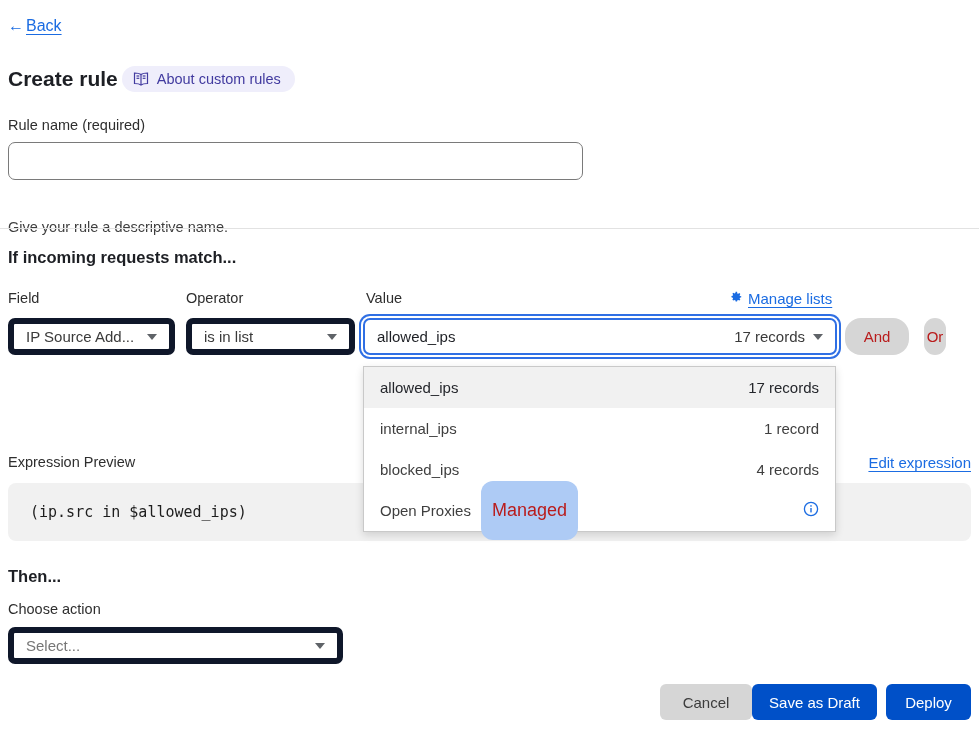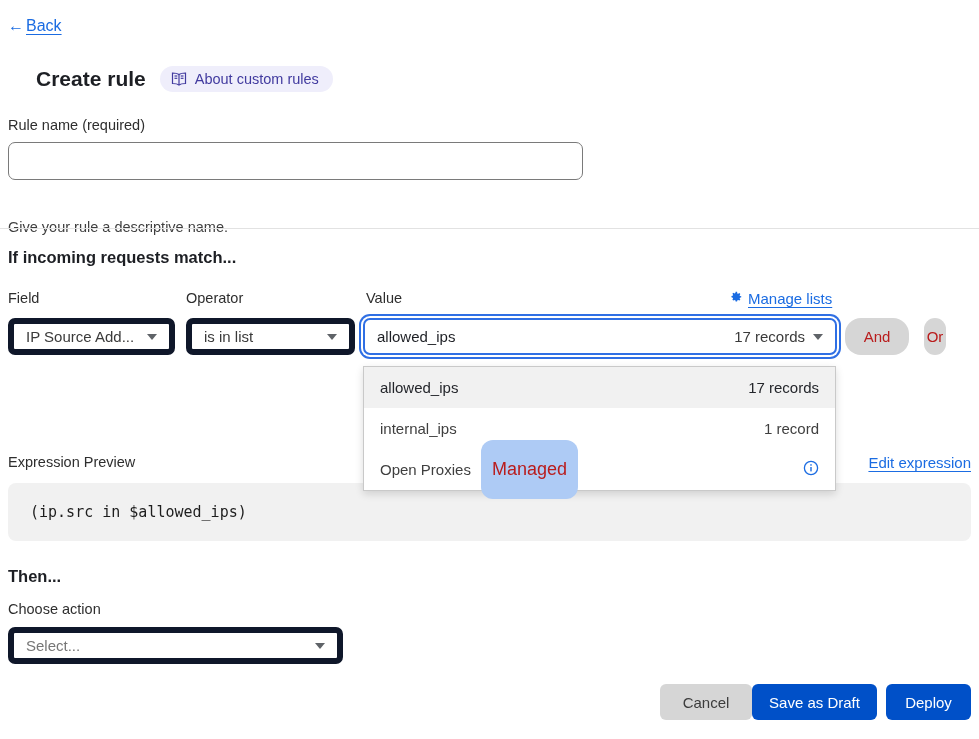--- a/index.html
+++ b/index.html
@@ -11,21 +11,21 @@
     background: #fff;
     overflow: hidden;
   }
   a, .link { color: #1b6ce2; text-decoration: none; cursor: pointer; }
 
   
   .back { position: absolute; left: 8px; top: 17px; font-size: 16px; color: #1b6ce2; display: flex; align-items: center; gap: 2px; }
   .back .lbl { text-decoration: underline; text-underline-offset: 3px; }
 
   
-  .title-row { position: absolute; left: 8px; top: 66px; display: flex; align-items: center; gap: 14px; margin-left: 28px; }
+  .title-row { position: absolute; left: 8px; top: 66px; display: flex; align-items: center; gap: 4px; }
   .page-title { font-size: 21px; font-weight: bold; color: #1d1f24; }
   .about-badge {
     display: inline-flex; align-items: center; gap: 8px;
     background: #efeefb; color: #413a9f;
     border-radius: 15px; padding: 5px 14px 5px 11px;
     font-size: 14.5px; cursor: pointer;
   }
   .about-badge svg { display: block; }
 
   
@@ -183,20 +183,24 @@
   <div class="dropdown">
     <div class="dd-item selected">
       <span>allowed_ips</span>
       <span>17 records</span>
     </div>
     <div class="dd-item">
       <span>internal_ips</span>
       <span>1 record</span>
     </div>
     <div class="dd-item">
+      <span>blocked_ips</span>
+      <span>4 records</span>
+    </div>
+    <div class="dd-item">
       <span class="dd-left">
         <span>Open Proxies</span>
         <span class="managed-badge">Managed</span>
       </span>
       <span>
         <svg width="16" height="16" viewBox="0 0 16 16" fill="none">
           <circle cx="8" cy="8" r="6.6" stroke="#1b6ce2" stroke-width="1.3"></circle>
           <rect x="7.3" y="7" width="1.4" height="4.4" fill="#1b6ce2"></rect>
           <rect x="7.3" y="4.2" width="1.4" height="1.5" fill="#1b6ce2"></rect>
         </svg>

